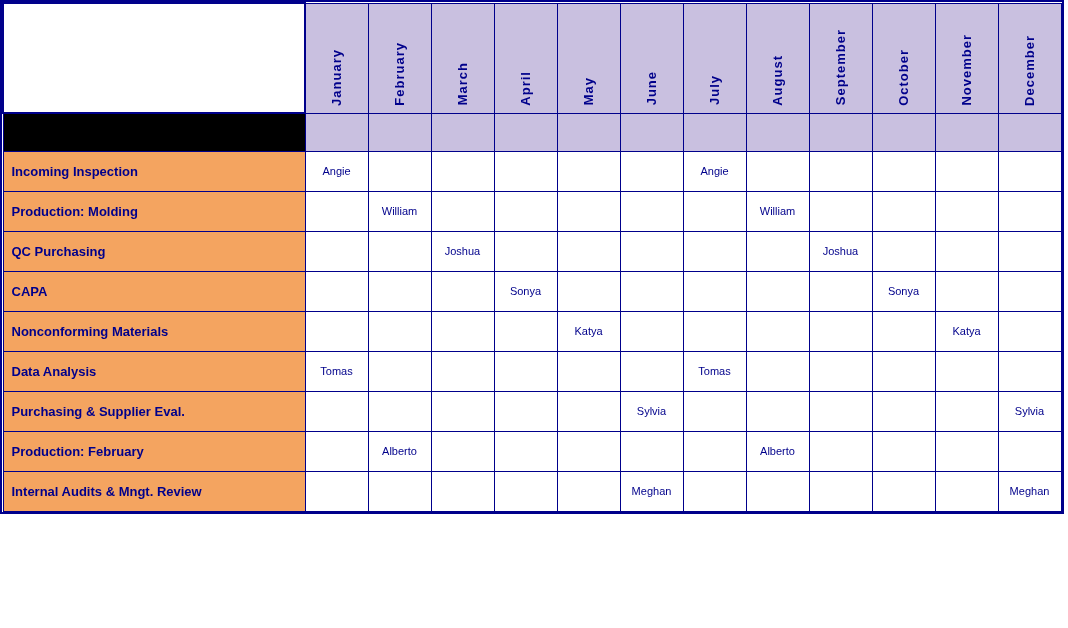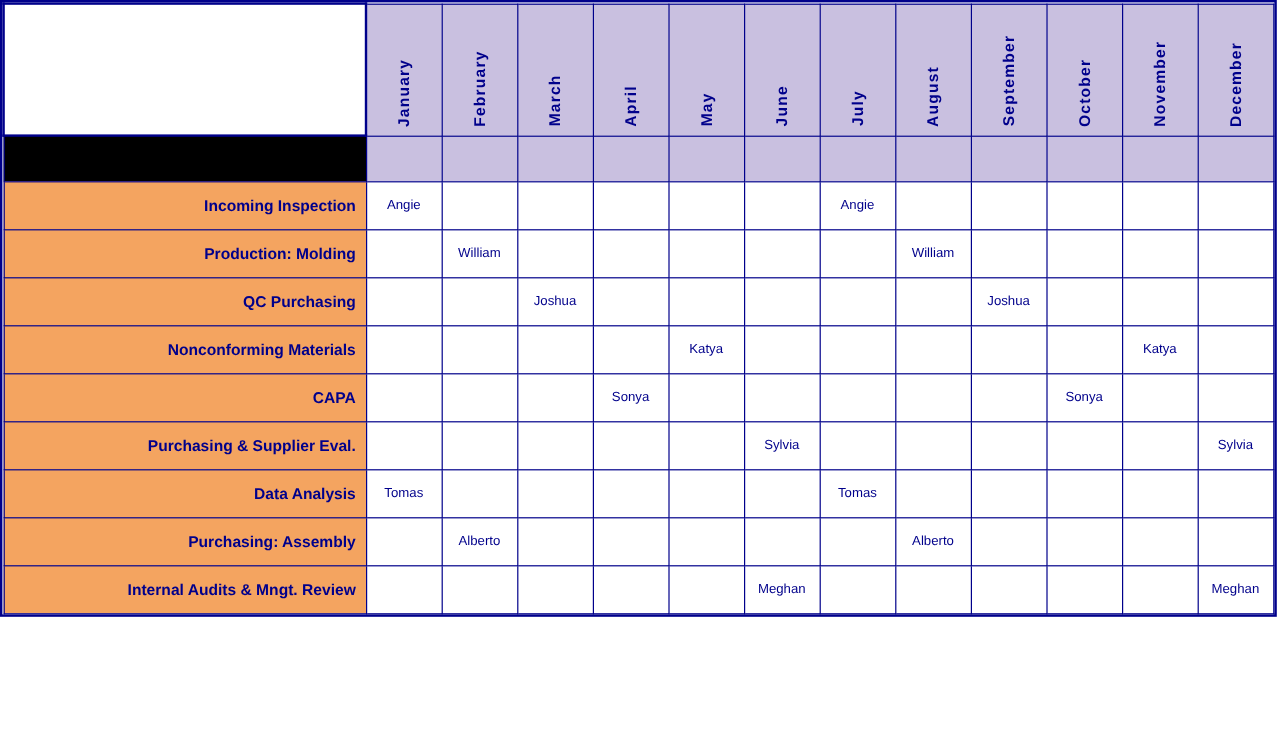--- a/index.html
+++ b/index.html
@@ -80,21 +80,21 @@
     }
 
     .process-header-month-cell {
       background-color: #c9c0e0;
       height: 38px;
     }
 
     
     .process-label-cell {
       background-color: #f4a460;
-      text-align: right;
+      text-align: left;
       padding: 4px 8px;
       font-size: 13px;
       font-weight: bold;
       color: #00008B;
       height: 40px;
       width: 302px;
     }
 
     .data-cell {
       background-color: #fff;
@@ -197,81 +197,81 @@
           <td class="data-cell"></td>
           <td class="data-cell"></td>
           <td class="data-cell"></td>
           <td class="data-cell"></td>
           <td class="data-cell">Joshua</td>
           <td class="data-cell"></td>
           <td class="data-cell"></td>
           <td class="data-cell"></td>
         </tr>
         <tr>
+          <td class="process-label-cell">CAPA</td>
+          <td class="data-cell"></td>
+          <td class="data-cell"></td>
+          <td class="data-cell"></td>
+          <td class="data-cell">Sonya</td>
+          <td class="data-cell"></td>
+          <td class="data-cell"></td>
+          <td class="data-cell"></td>
+          <td class="data-cell"></td>
+          <td class="data-cell"></td>
+          <td class="data-cell">Sonya</td>
+          <td class="data-cell"></td>
+          <td class="data-cell"></td>
+        </tr>
+        <tr>
           <td class="process-label-cell">Nonconforming Materials</td>
           <td class="data-cell"></td>
           <td class="data-cell"></td>
           <td class="data-cell"></td>
           <td class="data-cell"></td>
           <td class="data-cell">Katya</td>
           <td class="data-cell"></td>
           <td class="data-cell"></td>
           <td class="data-cell"></td>
           <td class="data-cell"></td>
           <td class="data-cell"></td>
           <td class="data-cell">Katya</td>
           <td class="data-cell"></td>
-        </tr>
-        <tr>
-          <td class="process-label-cell">CAPA</td>
-          <td class="data-cell"></td>
-          <td class="data-cell"></td>
-          <td class="data-cell"></td>
-          <td class="data-cell">Sonya</td>
-          <td class="data-cell"></td>
-          <td class="data-cell"></td>
-          <td class="data-cell"></td>
-          <td class="data-cell"></td>
-          <td class="data-cell"></td>
-          <td class="data-cell">Sonya</td>
-          <td class="data-cell"></td>
-          <td class="data-cell"></td>
-        </tr>
-        <tr>
-          <td class="process-label-cell">Purchasing &amp; Supplier Eval.</td>
-          <td class="data-cell"></td>
-          <td class="data-cell"></td>
-          <td class="data-cell"></td>
-          <td class="data-cell"></td>
-          <td class="data-cell"></td>
-          <td class="data-cell">Sylvia</td>
-          <td class="data-cell"></td>
-          <td class="data-cell"></td>
-          <td class="data-cell"></td>
-          <td class="data-cell"></td>
-          <td class="data-cell"></td>
-          <td class="data-cell">Sylvia</td>
         </tr>
         <tr>
           <td class="process-label-cell">Data Analysis</td>
           <td class="data-cell">Tomas</td>
           <td class="data-cell"></td>
           <td class="data-cell"></td>
           <td class="data-cell"></td>
           <td class="data-cell"></td>
           <td class="data-cell"></td>
           <td class="data-cell">Tomas</td>
           <td class="data-cell"></td>
           <td class="data-cell"></td>
           <td class="data-cell"></td>
           <td class="data-cell"></td>
           <td class="data-cell"></td>
         </tr>
         <tr>
-          <td class="process-label-cell">Purchasing: Assembly</td>
+          <td class="process-label-cell">Purchasing &amp; Supplier Eval.</td>
+          <td class="data-cell"></td>
+          <td class="data-cell"></td>
+          <td class="data-cell"></td>
+          <td class="data-cell"></td>
+          <td class="data-cell"></td>
+          <td class="data-cell">Sylvia</td>
+          <td class="data-cell"></td>
+          <td class="data-cell"></td>
+          <td class="data-cell"></td>
+          <td class="data-cell"></td>
+          <td class="data-cell"></td>
+          <td class="data-cell">Sylvia</td>
+        </tr>
+        <tr>
+          <td class="process-label-cell">Production: February</td>
           <td class="data-cell"></td>
           <td class="data-cell">Alberto</td>
           <td class="data-cell"></td>
           <td class="data-cell"></td>
           <td class="data-cell"></td>
           <td class="data-cell"></td>
           <td class="data-cell"></td>
           <td class="data-cell">Alberto</td>
           <td class="data-cell"></td>
           <td class="data-cell"></td>

